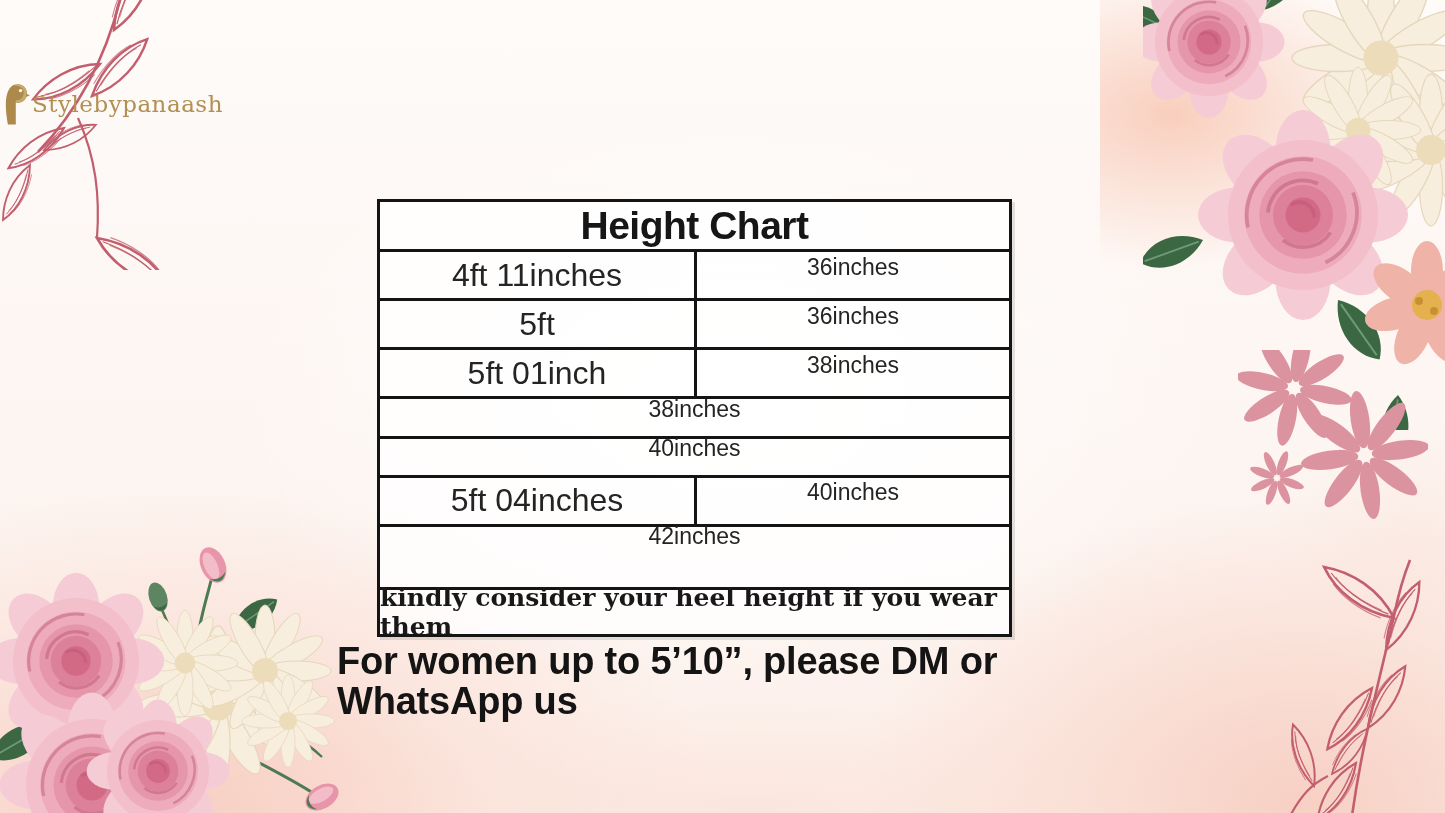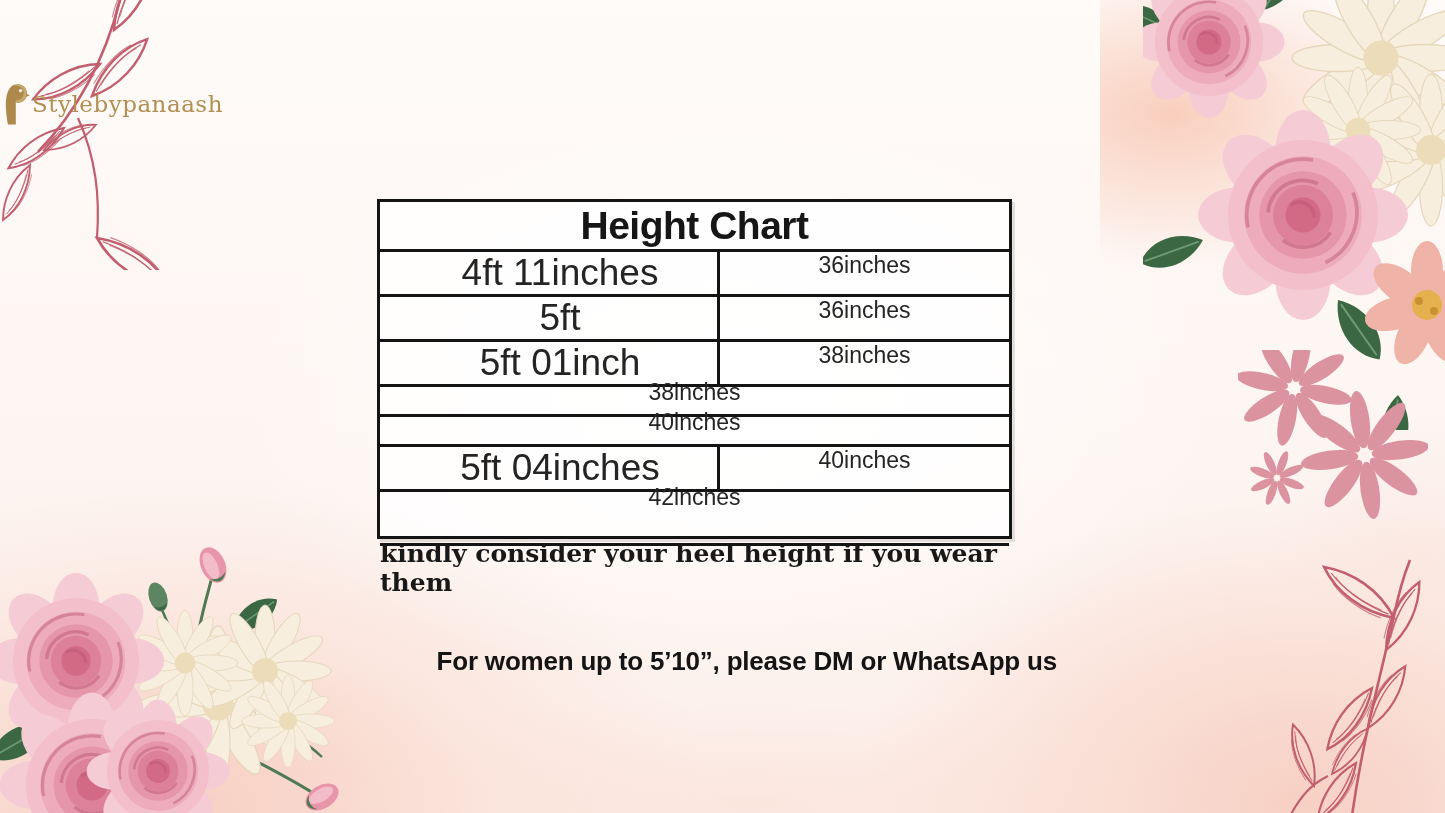--- a/index.html
+++ b/index.html
@@ -24,50 +24,50 @@
     background:radial-gradient(ellipse at 50% 60%,rgba(250,224,215,.65),rgba(250,224,215,0) 70%);}
   .wash-right-edge{right:-40px;top:420px;width:220px;height:260px;
     background:radial-gradient(ellipse at 70% 50%,rgba(250,228,220,.55),rgba(250,228,220,0) 70%);}
   .center-glow{left:230px;top:110px;width:1000px;height:580px;
     background:radial-gradient(closest-side,rgba(255,255,255,.95),rgba(255,255,255,0));}
   
   .brand{position:absolute;left:0;right:0;top:82px;display:flex;flex-direction:row;align-items:center;gap:2px;}
   .brand-name{font-family:"DejaVu Serif",serif;font-size:23px;color:#b28f52;letter-spacing:.5px;}
   
   .chart{
-    position:absolute;left:377px;top:199px;width:635px;height:340px;
+    position:absolute;left:377px;top:199px;width:635px;height:438px;
     box-sizing:border-box;border:3px solid #141414;
     display:flex;flex-direction:column;
     background:rgba(255,255,255,.78);
     box-shadow:3px 3px 0 rgba(0,0,0,.10);
   }
   .hc-title{
     height:47px;flex:0 0 47px;display:flex;align-items:center;justify-content:center;
     font-weight:bold;font-size:39px;color:#161616;letter-spacing:-.5px;
   }
   .hc-row{flex:1 1 auto;display:flex;border-top:3px solid #141414;}
   .hc-left{
     flex:0 0 314px;border-right:3px solid #141414;
     display:flex;align-items:center;justify-content:center;
-    font-size:37px;color:#242424;padding-left:23px;
+    font-size:32px;color:#242424;
   }
   .hc-right{
     flex:1 1 auto;display:flex;align-items:center;justify-content:center;
     font-size:23px;color:#242424;
   }
   .hc-right span{position:relative;top:-8px;}
   .hc-note{
     height:44px;flex:0 0 44px;border-top:3px solid #141414;
     display:flex;align-items:center;justify-content:center;
     font-family:"DejaVu Serif",serif;font-weight:bold;font-size:25px;color:#181818;margin-top:24px;
   }
   
   .footer-msg{
     position:absolute;left:337px;top:641px;width:720px;
-    text-align:right;font-weight:bold;font-size:26px;line-height:40px;
+    text-align:left;font-weight:bold;font-size:38px;line-height:40px;
     color:#141414;letter-spacing:-.2px;
   }
   
   .deco{position:absolute;pointer-events:none;}
   .deco-tl{left:0;top:0;}
   .deco-tr{right:0;top:0;}
   .deco-bl{left:0;bottom:0;}
   .deco-br{right:0;bottom:0;}
   .deco-daisies{left:1238px;top:350px;}
 </style>

